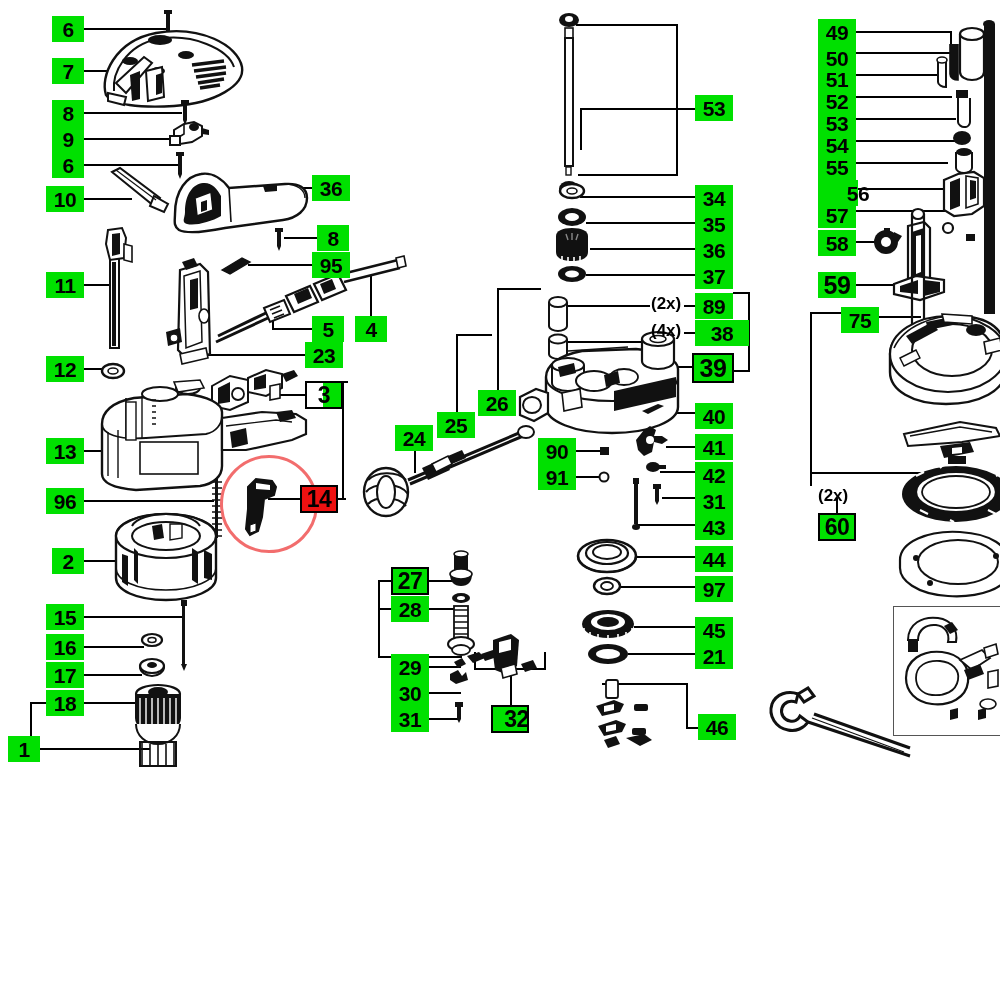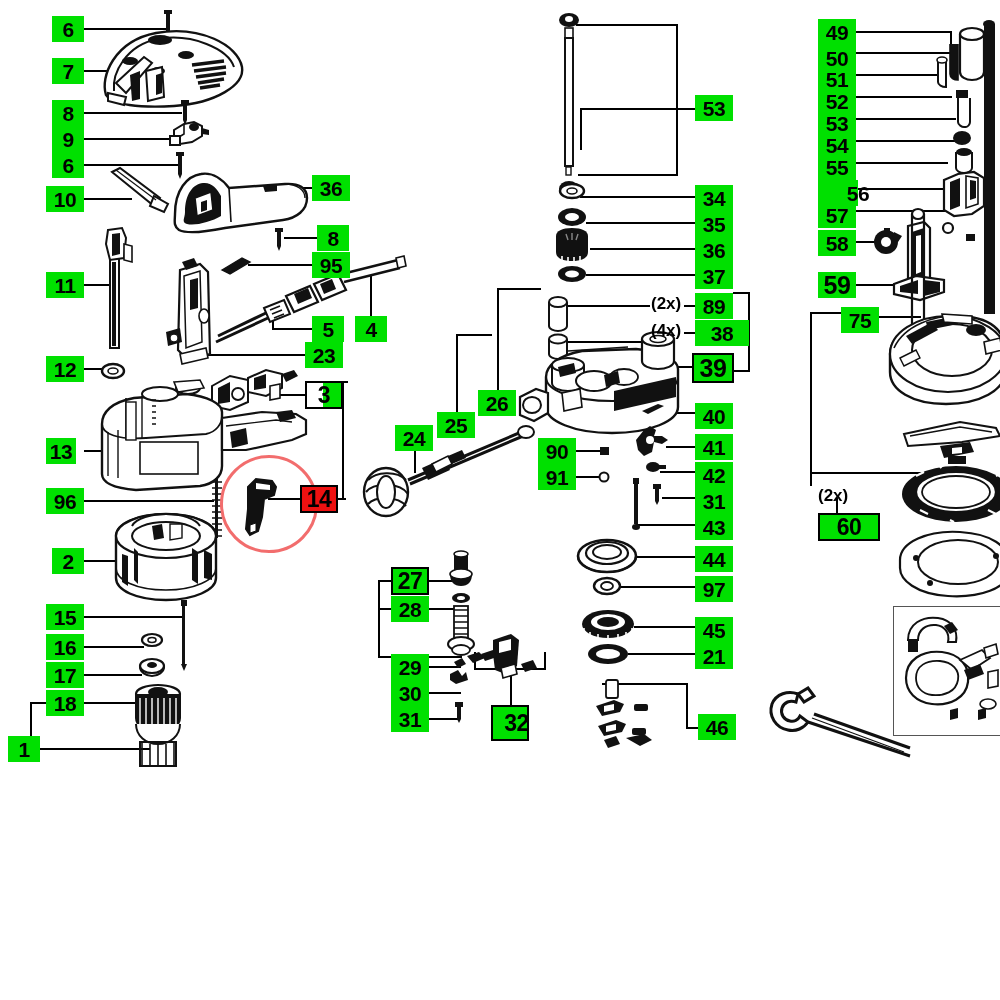--- a/index.html
+++ b/index.html
@@ -796,21 +796,21 @@
       <div class="lbl" style="left: 46px; top: 186px; width: 38px; height: 26px; font-size: 21px;">10</div>
       <div class="lbl" style="left: 312px; top: 175px; width: 38px; height: 26px; font-size: 21px;">36</div>
       <div class="lbl" style="left: 317px; top: 225px; width: 32px; height: 26px; font-size: 21px;">8</div>
       <div class="lbl" style="left: 312px; top: 252px; width: 38px; height: 26px; font-size: 21px;">95</div>
       <div class="lbl" style="left: 46px; top: 272px; width: 38px; height: 26px; font-size: 21px;">11</div>
       <div class="lbl" style="left: 312px; top: 316px; width: 32px; height: 26px; font-size: 21px;">5</div>
       <div class="lbl" style="left: 355px; top: 316px; width: 32px; height: 26px; font-size: 21px;">4</div>
       <div class="lbl" style="left: 305px; top: 342px; width: 38px; height: 26px; font-size: 21px;">23</div>
       <div class="lbl" style="left: 46px; top: 356px; width: 38px; height: 26px; font-size: 21px;">12</div>
       <div class="lbl bordered halfwhite" style="left: 305px; top: 381px; width: 38px; height: 28px; font-size: 23px;">3</div>
-      <div class="lbl" style="left: 46px; top: 438px; width: 30px; height: 26px; font-size: 21px;">13</div>
+      <div class="lbl" style="left: 46px; top: 438px; width: 38px; height: 26px; font-size: 21px;">13</div>
       <div class="lbl" style="left: 46px; top: 488px; width: 38px; height: 26px; font-size: 21px;">96</div>
       <div class="lbl red bordered" style="left: 300px; top: 485px; width: 38px; height: 28px; font-size: 23px;">14</div>
       <div class="lbl" style="left: 52px; top: 548px; width: 32px; height: 26px; font-size: 21px;">2</div>
       <div class="lbl" style="left: 46px; top: 604px; width: 38px; height: 26px; font-size: 21px;">15</div>
       <div class="lbl" style="left: 46px; top: 634px; width: 38px; height: 26px; font-size: 21px;">16</div>
       <div class="lbl" style="left: 46px; top: 662px; width: 38px; height: 26px; font-size: 21px;">17</div>
       <div class="lbl" style="left: 46px; top: 690px; width: 38px; height: 26px; font-size: 21px;">18</div>
       <div class="lbl" style="left: 8px; top: 736px; width: 32px; height: 26px; font-size: 21px;">1</div>
       <div class="lbl" style="left: 695px; top: 95px; width: 38px; height: 26px; font-size: 21px;">53</div>
       <div class="lbl" style="left: 695px; top: 185px; width: 38px; height: 26px; font-size: 21px;">34</div>
@@ -832,34 +832,34 @@
       <div class="lbl" style="left: 695px; top: 514px; width: 38px; height: 26px; font-size: 21px;">43</div>
       <div class="lbl" style="left: 695px; top: 546px; width: 38px; height: 26px; font-size: 21px;">44</div>
       <div class="lbl" style="left: 695px; top: 576px; width: 38px; height: 26px; font-size: 21px;">97</div>
       <div class="lbl" style="left: 695px; top: 617px; width: 38px; height: 26px; font-size: 21px;">45</div>
       <div class="lbl" style="left: 695px; top: 643px; width: 38px; height: 26px; font-size: 21px;">21</div>
       <div class="lbl bordered" style="left: 391px; top: 567px; width: 38px; height: 28px; font-size: 23px;">27</div>
       <div class="lbl" style="left: 391px; top: 596px; width: 38px; height: 26px; font-size: 21px;">28</div>
       <div class="lbl" style="left: 391px; top: 654px; width: 38px; height: 26px; font-size: 21px;">29</div>
       <div class="lbl" style="left: 391px; top: 680px; width: 38px; height: 26px; font-size: 21px;">30</div>
       <div class="lbl" style="left: 391px; top: 706px; width: 38px; height: 26px; font-size: 21px;">31</div>
-      <div class="lbl bordered" style="left: 491px; top: 705px; width: 38px; height: 36px; font-size: 23px; padding-left: 13px;">32</div>
+      <div class="lbl bordered" style="left: 491px; top: 705px; width: 38px; height: 28px; font-size: 23px; padding-left: 13px;">32</div>
       <div class="lbl" style="left: 698px; top: 714px; width: 38px; height: 26px; font-size: 21px;">46</div>
       <div class="qty" style="left: 651px; top: 294px; font-size: 17px;">(2x)</div>
       <div class="qty" style="left: 651px; top: 321px; font-size: 17px;">(4x)</div>
       <div class="lbl" style="left: 818px; top: 19px; width: 38px; height: 26px; font-size: 21px;">49</div>
       <div class="lbl" style="left: 818px; top: 45px; width: 38px; height: 26px; font-size: 21px;">50</div>
       <div class="lbl" style="left: 818px; top: 66px; width: 38px; height: 26px; font-size: 21px;">51</div>
       <div class="lbl" style="left: 818px; top: 88px; width: 38px; height: 26px; font-size: 21px;">52</div>
       <div class="lbl" style="left: 818px; top: 110px; width: 38px; height: 26px; font-size: 21px;">53</div>
       <div class="lbl" style="left: 818px; top: 132px; width: 38px; height: 26px; font-size: 21px;">54</div>
       <div class="lbl" style="left: 818px; top: 154px; width: 38px; height: 26px; font-size: 21px;">55</div>
       <div class="lbl" style="left: 818px; top: 180px; width: 30px; height: 26px; font-size: 21px; padding-left: 40px;">56</div>
       <div class="lbl" style="left: 818px; top: 202px; width: 38px; height: 26px; font-size: 21px;">57</div>
       <div class="lbl" style="left: 818px; top: 230px; width: 38px; height: 26px; font-size: 21px;">58</div>
       <div class="lbl" style="left: 818px; top: 272px; width: 38px; height: 26px; font-size: 25px;">59</div>
       <div class="lbl" style="left: 841px; top: 307px; width: 38px; height: 26px; font-size: 21px;">75</div>
-      <div class="lbl bordered" style="left: 818px; top: 513px; width: 62px; height: 28px; font-size: 23px;">60</div>
+      <div class="lbl bordered" style="left: 818px; top: 513px; width: 38px; height: 28px; font-size: 23px;">60</div>
       <div class="qty" style="left: 818px; top: 486px; font-size: 17px;">(2x)</div>
     </div>
 
 
 </div>
 
 </body></html>

